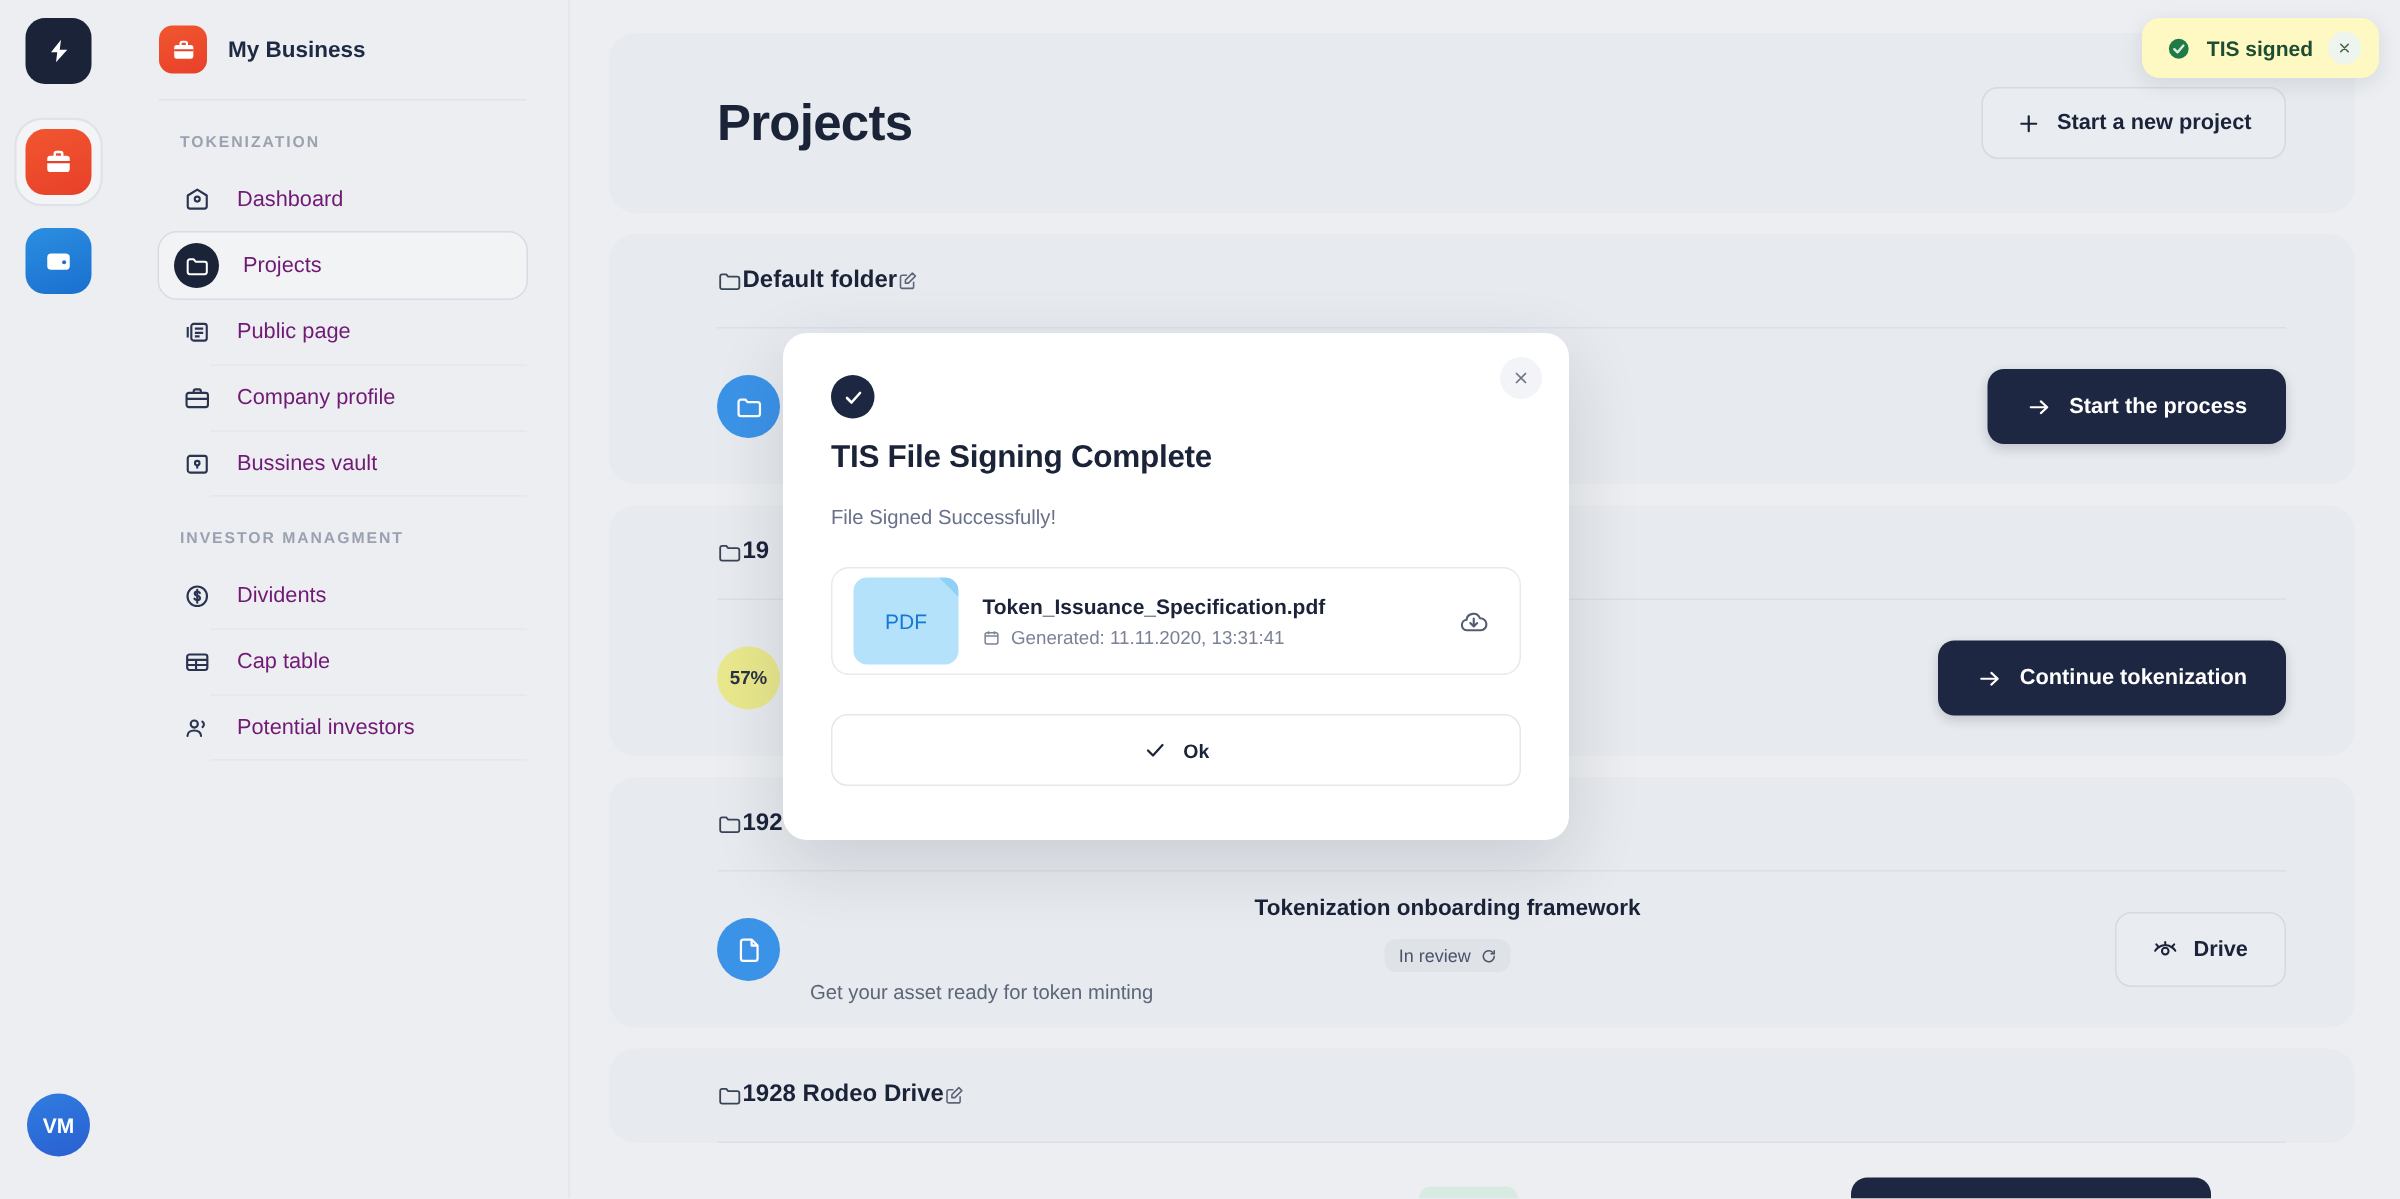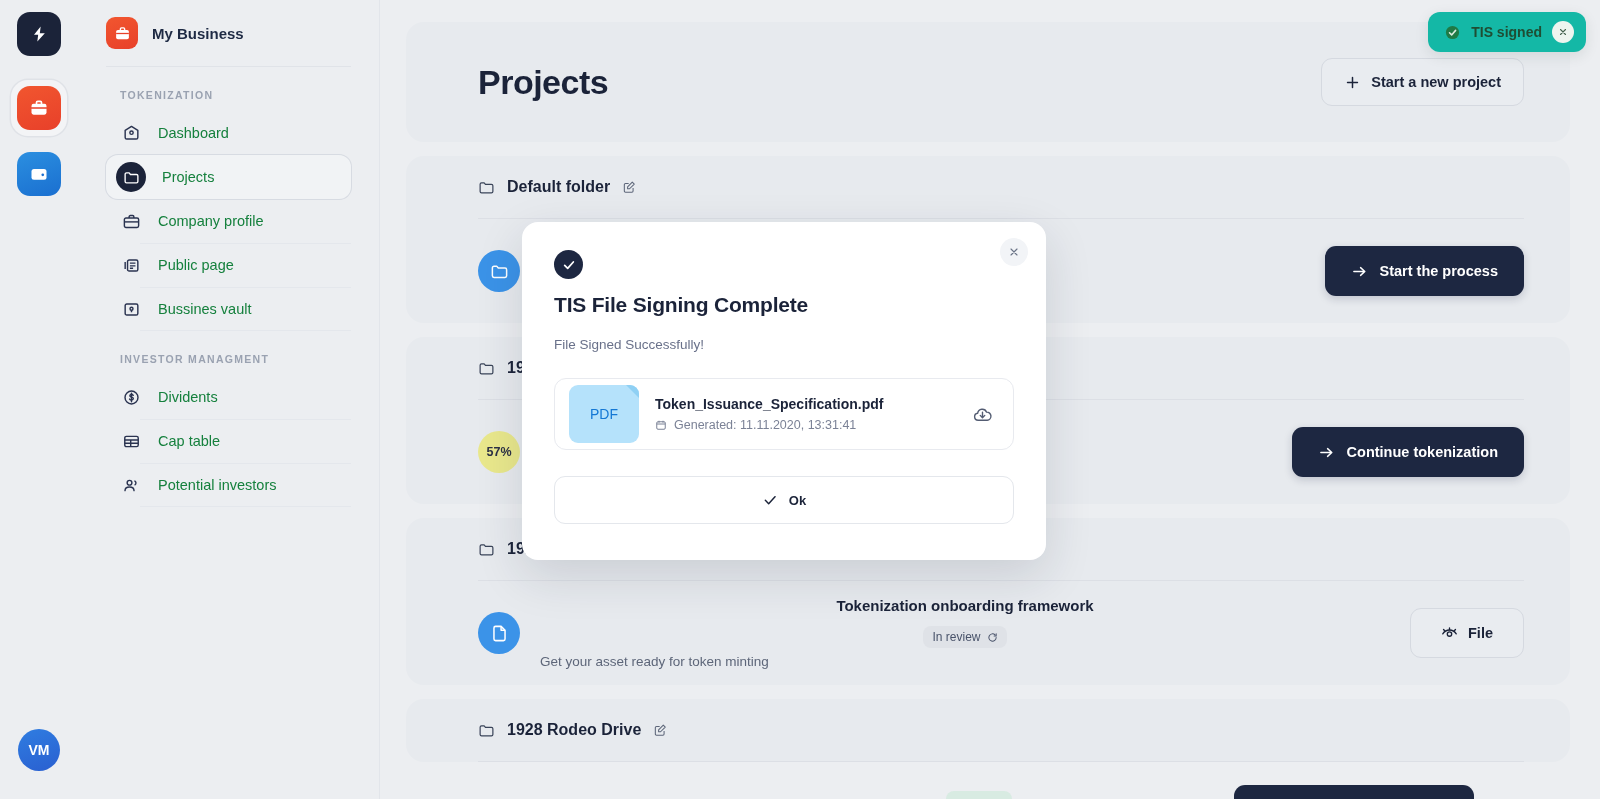--- a/index.html
+++ b/index.html
@@ -66,21 +66,21 @@
   }
   .brand-name { font-size: 15px; font-weight: 700; color: #1e2a44; }
   .sb-divider { height: 1px; background: #e0e3e8; margin: 0 0 0 0; }
   .sb-section {
     font-size: 10.5px; letter-spacing: 1.3px; font-weight: 600;
     color: #9aa2b1; padding: 22px 0 10px 14px; text-transform: uppercase;
   }
   .sb-item {
     display: flex; align-items: center; gap: 16px;
     height: 44px; padding: 0 14px; border-radius: 12px;
-    font-size: 14.5px; color: #15803d; position: relative;
+    font-size: 14.5px; color: #701a75; position: relative;
   }
   .sb-item + .sb-item::before,
   .sb-item-sep::before {
     content: ""; position: absolute; left: 34px; right: 0; top: 0;
     height: 1px; background: #e4e7ec;
   }
   .sb-item.active {
     background: #f1f3f5;
     box-shadow: 0 0 0 1px #d7dbe2;
   }
@@ -114,21 +114,21 @@
   .page-title { font-size: 34px; font-weight: 700; letter-spacing: -0.5px; color: #1b2339; }
   .btn-outline {
     display: inline-flex; align-items: center; gap: 10px;
     height: 48px; padding: 0 22px; border-radius: 11px;
     background: #e9ecf0; border: 1px solid #d5d9e0;
     font-size: 14.5px; font-weight: 600; color: #1b2339;
   }
 
   .folder-card { margin-bottom: 14px; padding: 0 46px 0 72px; }
   .folder-head {
-    display: flex; align-items: center; gap: 12px;
+    display: flex; align-items: center; gap: 0;
     height: 62px; font-size: 16px; font-weight: 700; color: #1b2339;
   }
   .folder-head .edit { color: #5d6679; display:flex; }
   .card-sep { height: 1px; background: #dcdfe5; }
   .row {
     display: flex; align-items: center; gap: 20px;
     height: 104px;
   }
   .row-ico {
     width: 42px; height: 42px; border-radius: 50%;
@@ -162,21 +162,21 @@
     display: inline-flex; align-items: center; justify-content: center; gap: 10px;
     height: 50px; width: 114px; border-radius: 11px;
     background: #e9ecf0; border: 1px solid #d5d9e0;
     font-size: 14.5px; font-weight: 600; color: #1b2339;
   }
 
   
   .toast {
     position: absolute; top: 12px; right: 14px;
     display: flex; align-items: center; gap: 10px;
-    background: #14b8a6; border-radius: 12px;
+    background: #fef9c3; border-radius: 12px;
     padding: 9px 12px 9px 16px; z-index: 60;
     box-shadow: 0 4px 14px rgba(30,50,40,.10);
   }
   .toast-label { font-size: 14px; font-weight: 700; color: #1f4d33; }
   .toast-close {
     width: 22px; height: 22px; border-radius: 50%;
     background: #eef5ef; color: #46624f;
     display: flex; align-items: center; justify-content: center;
     font-size: 12px;
   }
@@ -315,36 +315,36 @@
           <svg width="17" height="17" viewBox="0 0 24 24" fill="none" stroke="#fff" stroke-width="1.9" stroke-linejoin="round">
             <path d="M3 7.5a2 2 0 0 1 2-2h3.7l1.8 2.2H19a2 2 0 0 1 2 2v7.8a2 2 0 0 1-2 2H5a2 2 0 0 1-2-2z"></path>
           </svg>
         </span>
         <span class="sb-label">Projects</span>
       </div>
 
       <div class="sb-item">
         <span class="sb-ico">
           <svg width="19" height="19" viewBox="0 0 24 24" fill="none" stroke="currentColor" stroke-width="1.8" stroke-linejoin="round">
+            <rect x="7" y="5" width="13" height="14" rx="2"></rect>
+            <path d="M4 7.5v9M10 9h7M10 12.5h7M10 15.5h4"></path>
+          </svg>
+        </span>
+        <span class="sb-label">Public page</span>
+      </div>
+
+      <div class="sb-item">
+        <span class="sb-ico">
+          <svg width="19" height="19" viewBox="0 0 24 24" fill="none" stroke="currentColor" stroke-width="1.8" stroke-linejoin="round">
             <rect x="3" y="7.5" width="18" height="12" rx="2"></rect>
             <path d="M9 7.5V6a1.5 1.5 0 0 1 1.5-1.5h3A1.5 1.5 0 0 1 15 6v1.5"></path>
             <path d="M3 12.5h18"></path>
           </svg>
         </span>
         <span class="sb-label">Company profile</span>
-      </div>
-
-      <div class="sb-item">
-        <span class="sb-ico">
-          <svg width="19" height="19" viewBox="0 0 24 24" fill="none" stroke="currentColor" stroke-width="1.8" stroke-linejoin="round">
-            <rect x="7" y="5" width="13" height="14" rx="2"></rect>
-            <path d="M4 7.5v9M10 9h7M10 12.5h7M10 15.5h4"></path>
-          </svg>
-        </span>
-        <span class="sb-label">Public page</span>
       </div>
 
       <div class="sb-item">
         <span class="sb-ico">
           <svg width="19" height="19" viewBox="0 0 24 24" fill="none" stroke="currentColor" stroke-width="1.8" stroke-linejoin="round">
             <rect x="4" y="5" width="16" height="14" rx="2"></rect>
             <circle cx="12" cy="11" r="1.9"></circle>
             <path d="M12 13v2.5"></path>
           </svg>
         </span>
@@ -493,21 +493,21 @@
           <div class="row-sub">Get your asset ready for token minting</div>
         </div>
         <div class="btn-view">
           <span style="display:flex">
             <svg width="17" height="17" viewBox="0 0 24 24" fill="none" stroke="currentColor" stroke-width="1.9" stroke-linecap="round" stroke-linejoin="round">
               <path d="M2.5 12.5S6 7 12 7s9.5 5.5 9.5 5.5"></path>
               <circle cx="12" cy="12.8" r="3.1"></circle>
               <path d="M5.2 8.2 3.6 6.4M18.8 8.2l1.6-1.8M12 6.6V4.3"></path>
             </svg>
           </span>
-          <span>File</span>
+          <span>Drive</span>
         </div>
       </div>
     </div>
 
     <div class="panel folder-card">
       <div class="folder-head">
         <span style="display:flex;color:#3a4459">
           <svg width="17" height="17" viewBox="0 0 24 24" fill="none" stroke="currentColor" stroke-width="1.7" stroke-linejoin="round">
             <path d="M3 7.5a2 2 0 0 1 2-2h3.7l1.8 2.2H19a2 2 0 0 1 2 2v7.8a2 2 0 0 1-2 2H5a2 2 0 0 1-2-2z"></path>
           </svg>

